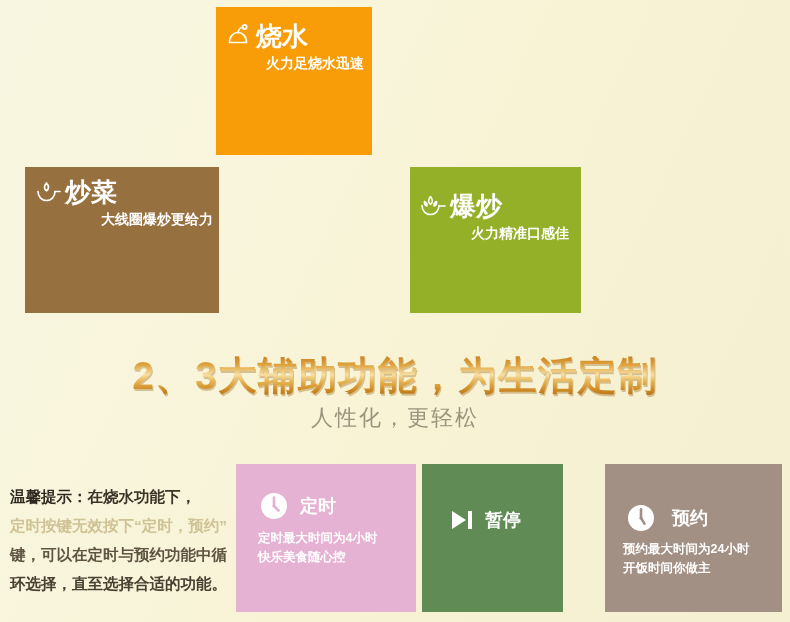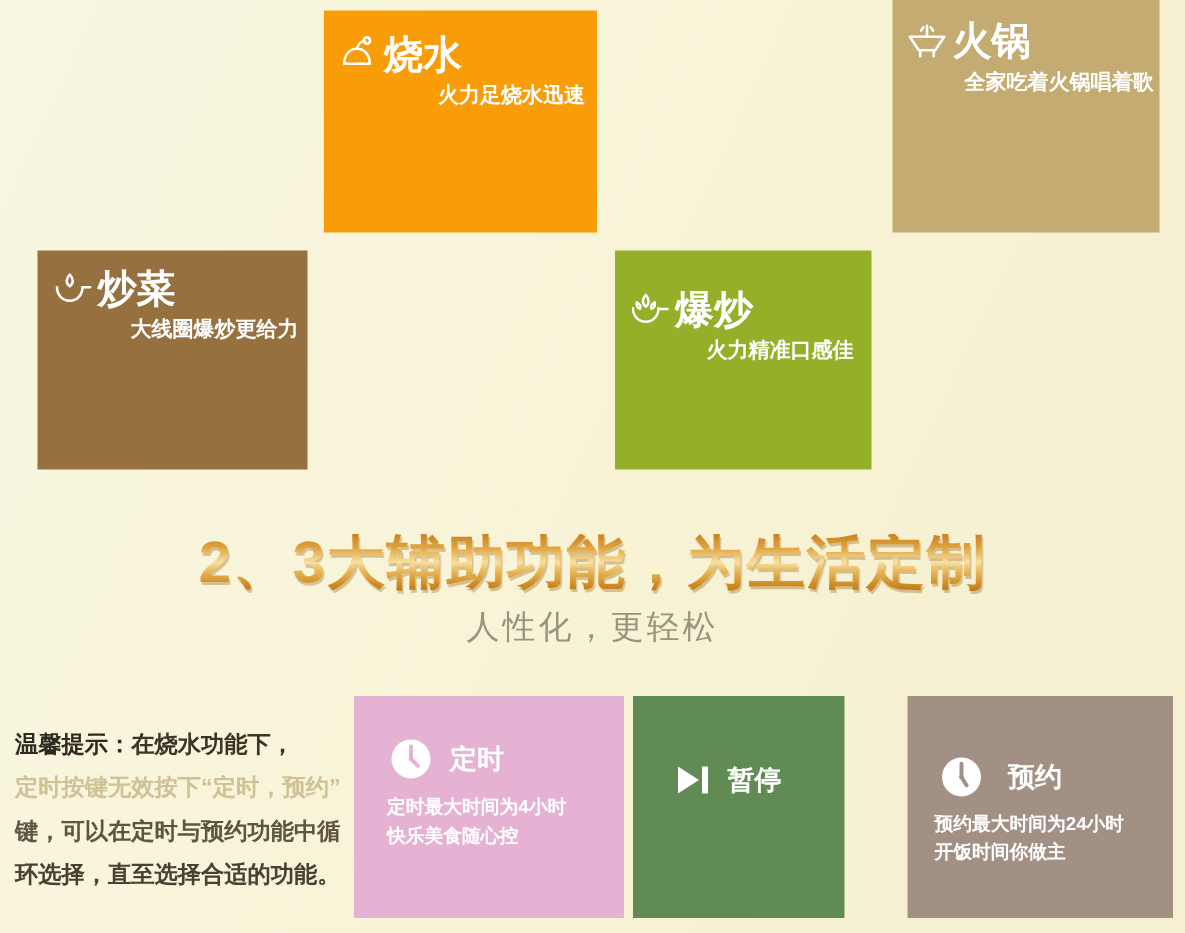--- a/index.html
+++ b/index.html
@@ -18,25 +18,25 @@
   .tile .tile-title{
     color:#fff;font-size:26px;font-weight:bold;line-height:1;
     letter-spacing:0px;white-space:nowrap;
   }
   .tile .tile-sub{
     color:#fff;font-size:14px;font-weight:bold;white-space:nowrap;
     text-align:right;padding-right:6px;margin-top:5px;line-height:1;
   }
   .tile .ico{width:30px;height:30px;flex:0 0 30px;display:block;}
 
-  #tile-boil{left:216px;top:7px;width:182px;height:148px;background:#f89c07;padding-top:14px;}
+  #tile-boil{left:216px;top:7px;width:156px;height:148px;background:#f89c07;padding-top:14px;}
   #tile-boil .tile-sub{padding-right:8px;}
   #tile-hotpot{left:595px;top:0px;width:178px;height:155px;background:#c3ab72;padding-top:12px;}
   #tile-hotpot .tile-sub{padding-right:4px;}
-  #tile-fry{left:25px;top:167px;width:180px;height:146px;background:#97703f;padding-top:10px;}
+  #tile-fry{left:25px;top:167px;width:194px;height:146px;background:#97703f;padding-top:10px;}
   #tile-fry .tile-sub{padding-right:6px;}
   #tile-stirfry{left:410px;top:167px;width:171px;height:146px;background:#94b028;padding-top:24px;}
   #tile-stirfry .tile-sub{padding-right:12px;}
 
   
   #headline-wrap{position:absolute;left:0;top:356px;width:790px;text-align:center;}
   #headline{
     font-size:39px;font-weight:bold;line-height:1.05;letter-spacing:1px;
     background:linear-gradient(180deg,#c9821f 0%,#e0a33d 22%,#f7dfa2 46%,#e9b95a 60%,#cf8b24 82%,#b06f15 100%);
     -webkit-background-clip:text;background-clip:text;
@@ -88,36 +88,20 @@
           <path d="M5.5 21.5 C5.5 15 9.5 11.5 14 11.5 C18.5 11.5 22.5 15 22.5 21.5 Z"></path>
           <path d="M14 11.5 C14.6 8 17 6.2 19.4 6.6"></path>
           <circle cx="20.6" cy="6" r="2.1"></circle>
         </svg>
       </span>
       <span class="tile-title">烧水</span>
     </div>
     <div class="tile-sub">火力足烧水迅速</div>
   </div>
 
-  <div class="tile" id="tile-hotpot">
-    <div class="tile-head">
-      <span class="ico">
-        <svg viewBox="0 0 30 30" width="30" height="30" fill="none" stroke="#fff" stroke-width="1.7" stroke-linecap="round" stroke-linejoin="round">
-          <path d="M3.5 12.5 H26.5 L20.5 21.5 H9.5 Z"></path>
-          <path d="M15 12.5 V5.2"></path>
-          <path d="M11 8.4 L12.6 6.2"></path>
-          <path d="M19 8.4 L17.4 6.2"></path>
-          <path d="M10.5 21.5 V25.5"></path>
-          <path d="M19.5 21.5 V25.5"></path>
-        </svg>
-      </span>
-      <span class="tile-title">火锅</span>
-    </div>
-    <div class="tile-sub">全家吃着火锅唱着歌</div>
-  </div>
 
   <div class="tile" id="tile-fry">
     <div class="tile-head">
       <span class="ico">
         <svg viewBox="0 0 30 30" width="30" height="30" fill="none" stroke="#fff" stroke-width="1.7" stroke-linecap="round" stroke-linejoin="round">
           <path d="M5 14.5 C5 20 9 23.5 13.5 23.5 C18 23.5 22 20 22 14.5"></path>
           <path d="M22 14.5 H27"></path>
           <path d="M13.5 6 C16.2 9 16.2 12 13.5 13.8 C10.8 12 10.8 9 13.5 6 Z"></path>
         </svg>
       </span>

